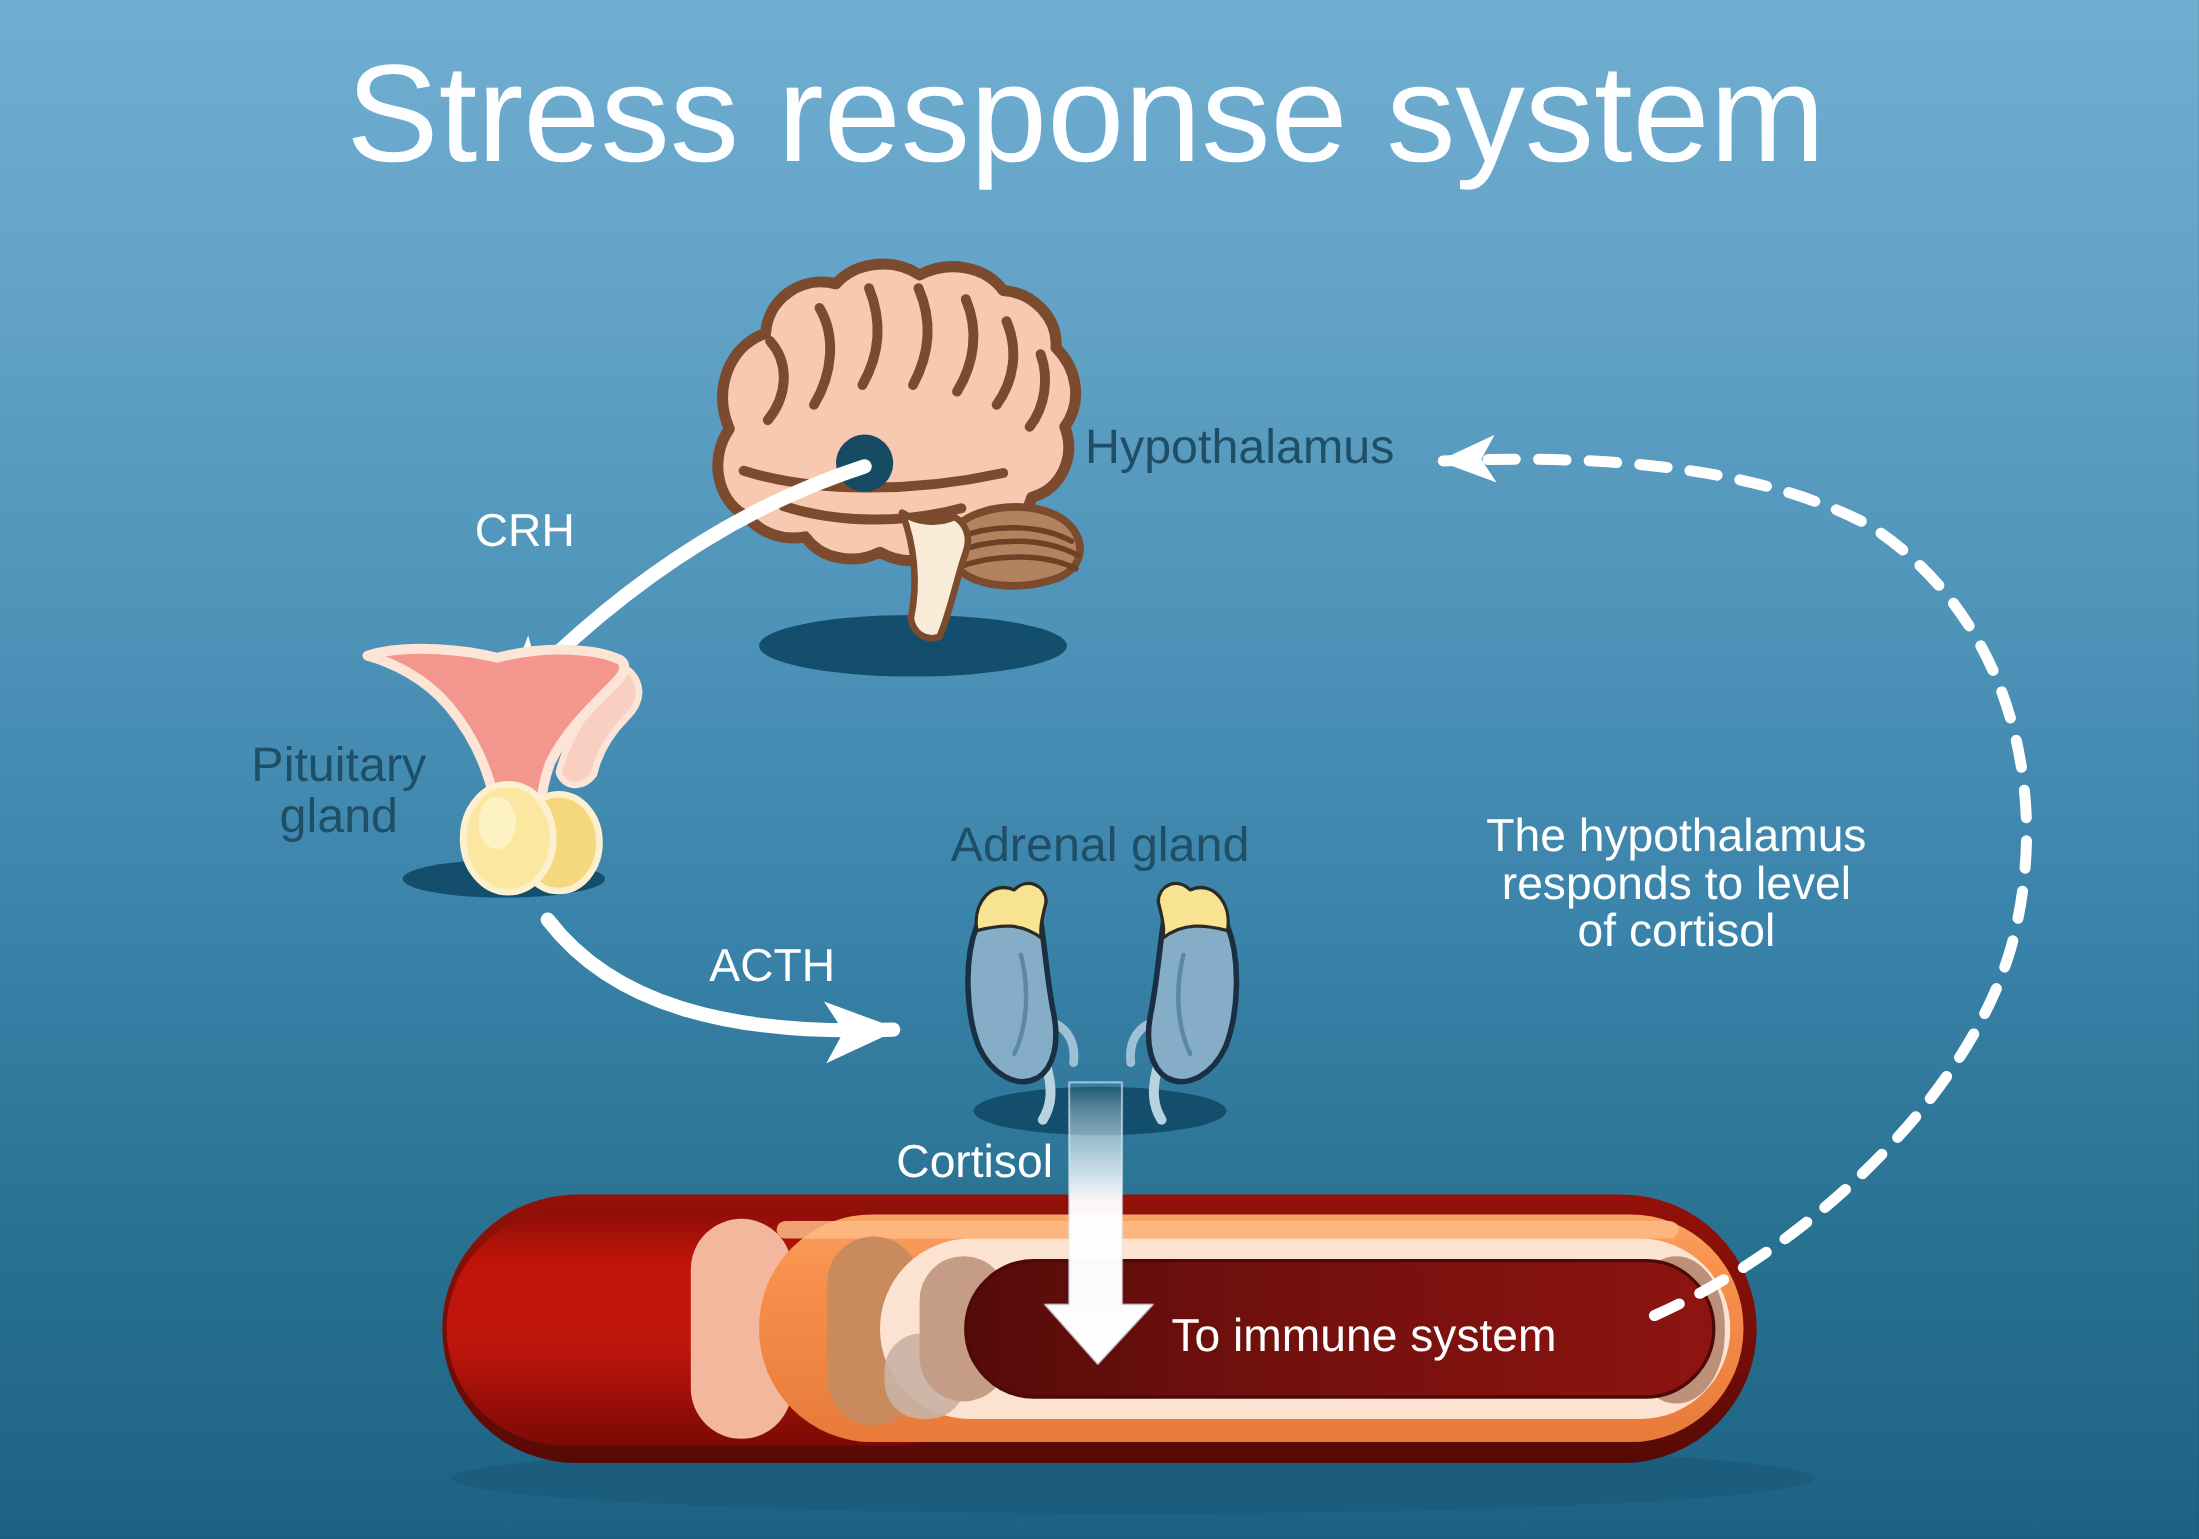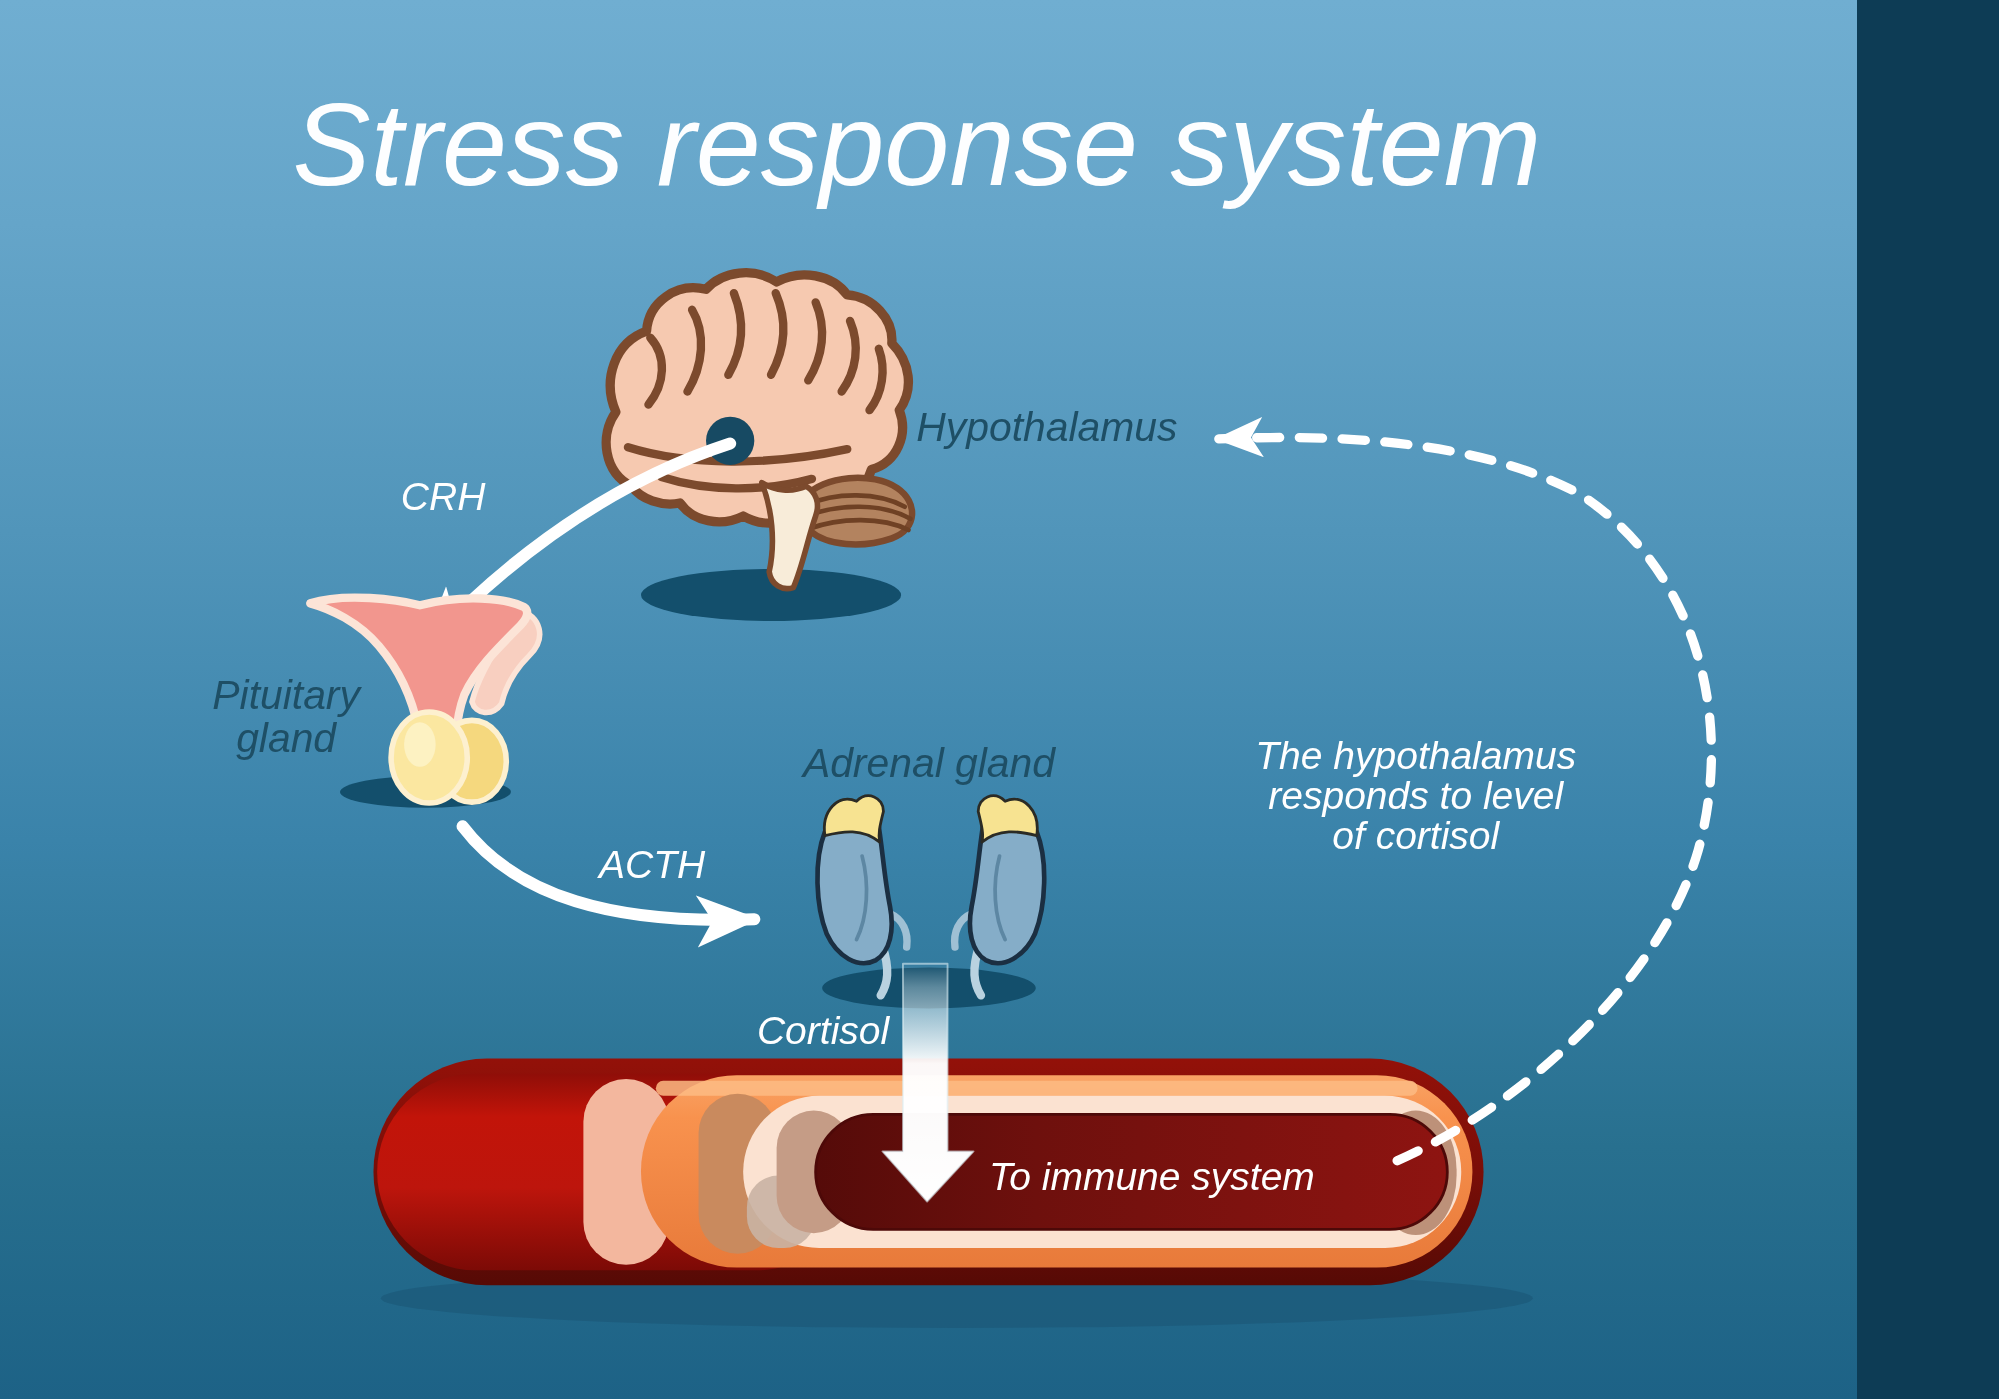--- a/index.html
+++ b/index.html
@@ -1,19 +1,18 @@
 <!DOCTYPE html>
 <html><head>
 <meta charset="utf-8">
 <style>
   html,body{margin:0;padding:0;background:#0d3c55;}
   .stage{
-    position:relative;width:1857px;height:1399px;overflow:hidden;
+    position:relative;width:1999px;height:1399px;overflow:hidden;
     background:linear-gradient(180deg,#70aed1 0%,#65a5c9 16%,#5195ba 38%,#3a83aa 60%,#28708f 82%,#1d6286 100%);
-    font-style:italic;
   }
   .stage svg{position:absolute;inset:0;width:100%;height:100%;display:block;}
   text{font-family:"Liberation Sans","DejaVu Sans",sans-serif;}
   .title{font-size:126px;fill:#fdfeff;text-anchor:middle;}
   .lbl-dark{font-size:44px;fill:#1e4f66;text-anchor:middle;}
   .lbl-light{font-size:42px;fill:#ffffff;text-anchor:middle;}
   .sulcus{fill:none;stroke:#7c4a2d;stroke-width:9;stroke-linecap:round;}
   .cb-stripe{fill:none;stroke:#6f4124;stroke-width:5;stroke-linecap:round;}
   .arrow{fill:none;stroke:#ffffff;stroke-linecap:round;}
   .kidney-line{fill:none;stroke:#5d87a3;stroke-width:4;stroke-linecap:round;}

